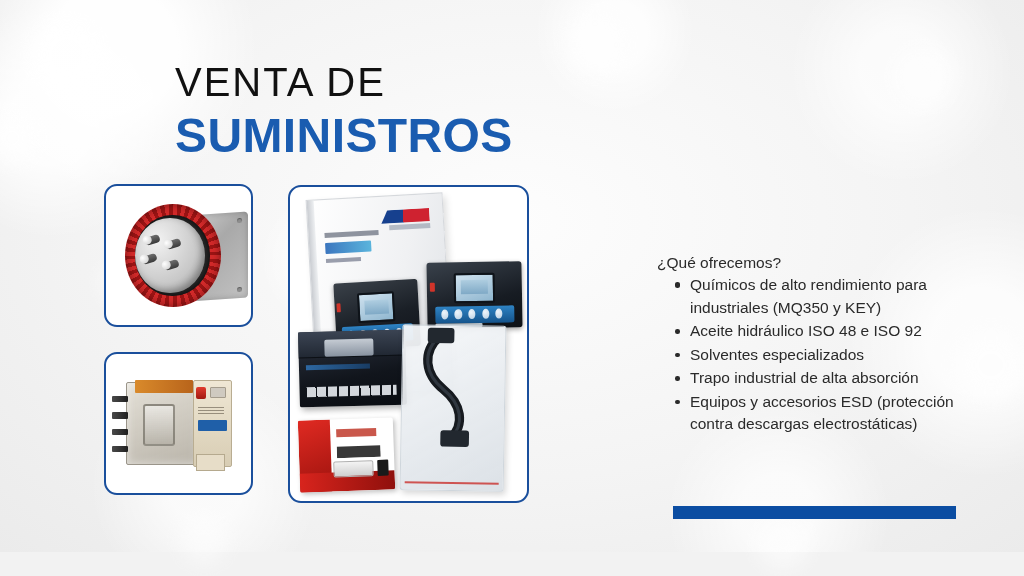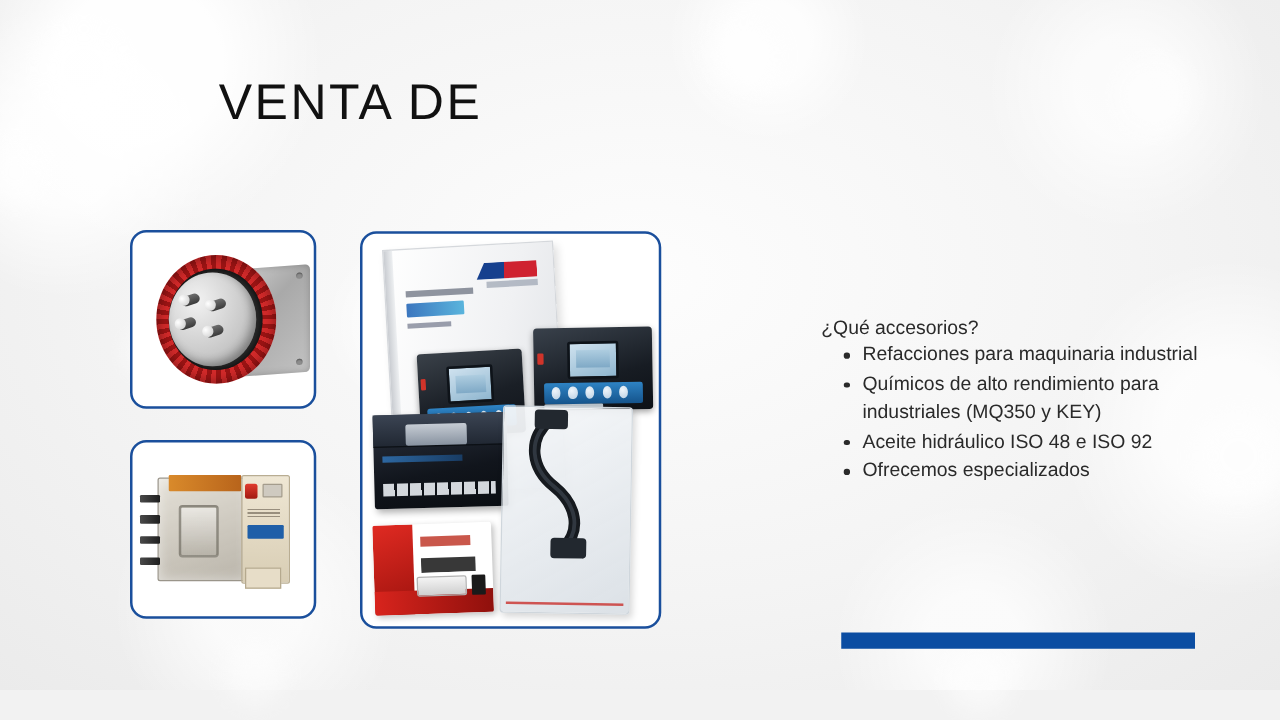--- a/index.html
+++ b/index.html
@@ -315,20 +315,21 @@
   <div class="bokeh" style="left:-14px;top:112px;width:52px;height:52px;opacity:.6;"></div>
   <div class="bokeh" style="left:100px;top:262px;width:40px;height:40px;opacity:.5;"></div>
   <div class="bokeh" style="left:566px;top:16px;width:58px;height:58px;opacity:.55;"></div>
   <div class="bokeh" style="left:892px;top:46px;width:62px;height:62px;opacity:.5;"></div>
   <div class="bokeh" style="left:956px;top:330px;width:70px;height:70px;opacity:.55;"></div>
   <div class="bokeh" style="left:756px;top:516px;width:54px;height:54px;opacity:.5;"></div>
   <div class="bokeh" style="left:180px;top:516px;width:48px;height:48px;opacity:.45;"></div>
 
   <div id="heading">
     <div id="line1">VENTA DE</div>
+    <div id="line2">SUMINISTROS</div>
   </div>
 
   <div class="panel" id="panel-plug">
     <div class="panel-inner">
       <div class="plug-flange">
         <div class="hole" style="right:6px;top:6px;"></div>
         <div class="hole" style="right:6px;bottom:6px;"></div>
       </div>
       <div class="plug-ring">
         <div class="plug-ring-in"></div>
@@ -435,24 +436,26 @@
           <rect x="24" y="2" width="26" height="15" rx="3" fill="#22282f"></rect>
           <rect x="38" y="102" width="28" height="16" rx="3" fill="#22282f"></rect>
         </svg>
         <div class="redline"></div>
       </div>
 
     </div>
   </div>
 
 
-  <div id="offer-title">¿Qué accesorios?</div>
+  <div id="offer-title">¿Qué ofrecemos?</div>
 
   <ul id="bullets">
-    <li><span class="dot"></span><span>Refacciones para maquinaria industrial</span></li>
+    <li><span class="dot"></span></li>
     <li><span class="dot"></span><span>Químicos de alto rendimiento para industriales (MQ350 y KEY)</span></li>
     <li><span class="dot"></span><span>Aceite hidráulico ISO 48 e ISO 92</span></li>
-    <li><span class="dot"></span><span>Ofrecemos especializados</span></li>
+    <li><span class="dot"></span><span>Solventes especializados</span></li>
+    <li><span class="dot"></span><span>Trapo industrial de alta absorción</span></li>
+    <li><span class="dot"></span><span>Equipos y accesorios ESD (protección contra descargas electrostáticas)</span></li>
   </ul>
 
   <div id="accent-bar"></div>
 
 </div>
 
 </body></html>

